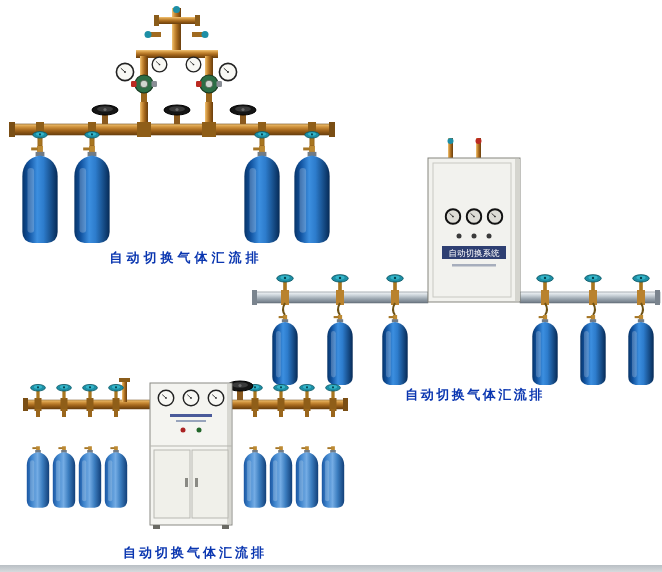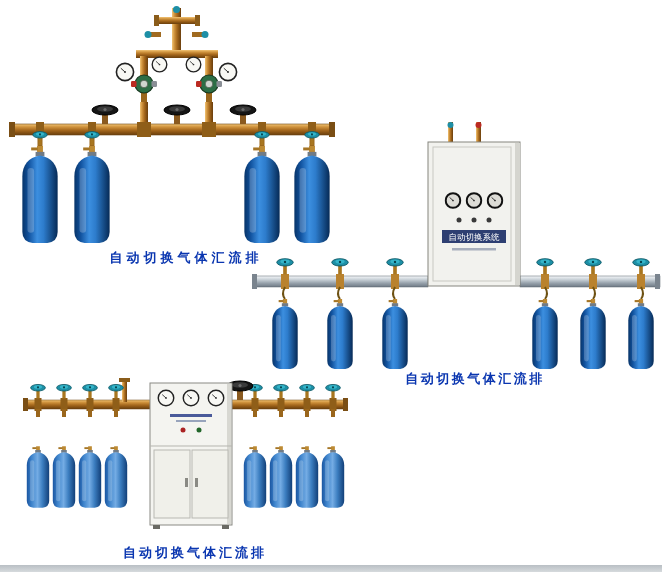--- a/index.html
+++ b/index.html
@@ -176,21 +176,21 @@
       </g>
 
       <use href="#cyl" x="6" y="140" width="52" height="100" fill="url(#cylDark)"></use>
       <use href="#cyl" x="58" y="140" width="52" height="100" fill="url(#cylDark)"></use>
       <use href="#cyl" x="228" y="140" width="52" height="100" fill="url(#cylDark)"></use>
       <use href="#cyl" x="278" y="140" width="52" height="100" fill="url(#cylDark)"></use>
     </svg>
     <figcaption class="caption cap1">自动切换气体汇流排</figcaption>
   </figure>
 
-  <figure class="product" style="left:252px; top:122px;">
+  <figure class="product" style="left:252px; top:138px;">
     <svg width="410" height="252" viewBox="0 0 410 252">
 
       <g>
         <rect x="196" y="0" width="5" height="22" fill="url(#brassV)"></rect>
         <rect x="224" y="0" width="5" height="22" fill="url(#brassV)"></rect>
         <circle cx="198.5" cy="3" r="3" fill="#1d8fa6"></circle>
         <circle cx="226.5" cy="3" r="3" fill="#bb2a22"></circle>
       </g>
 
       <g>

